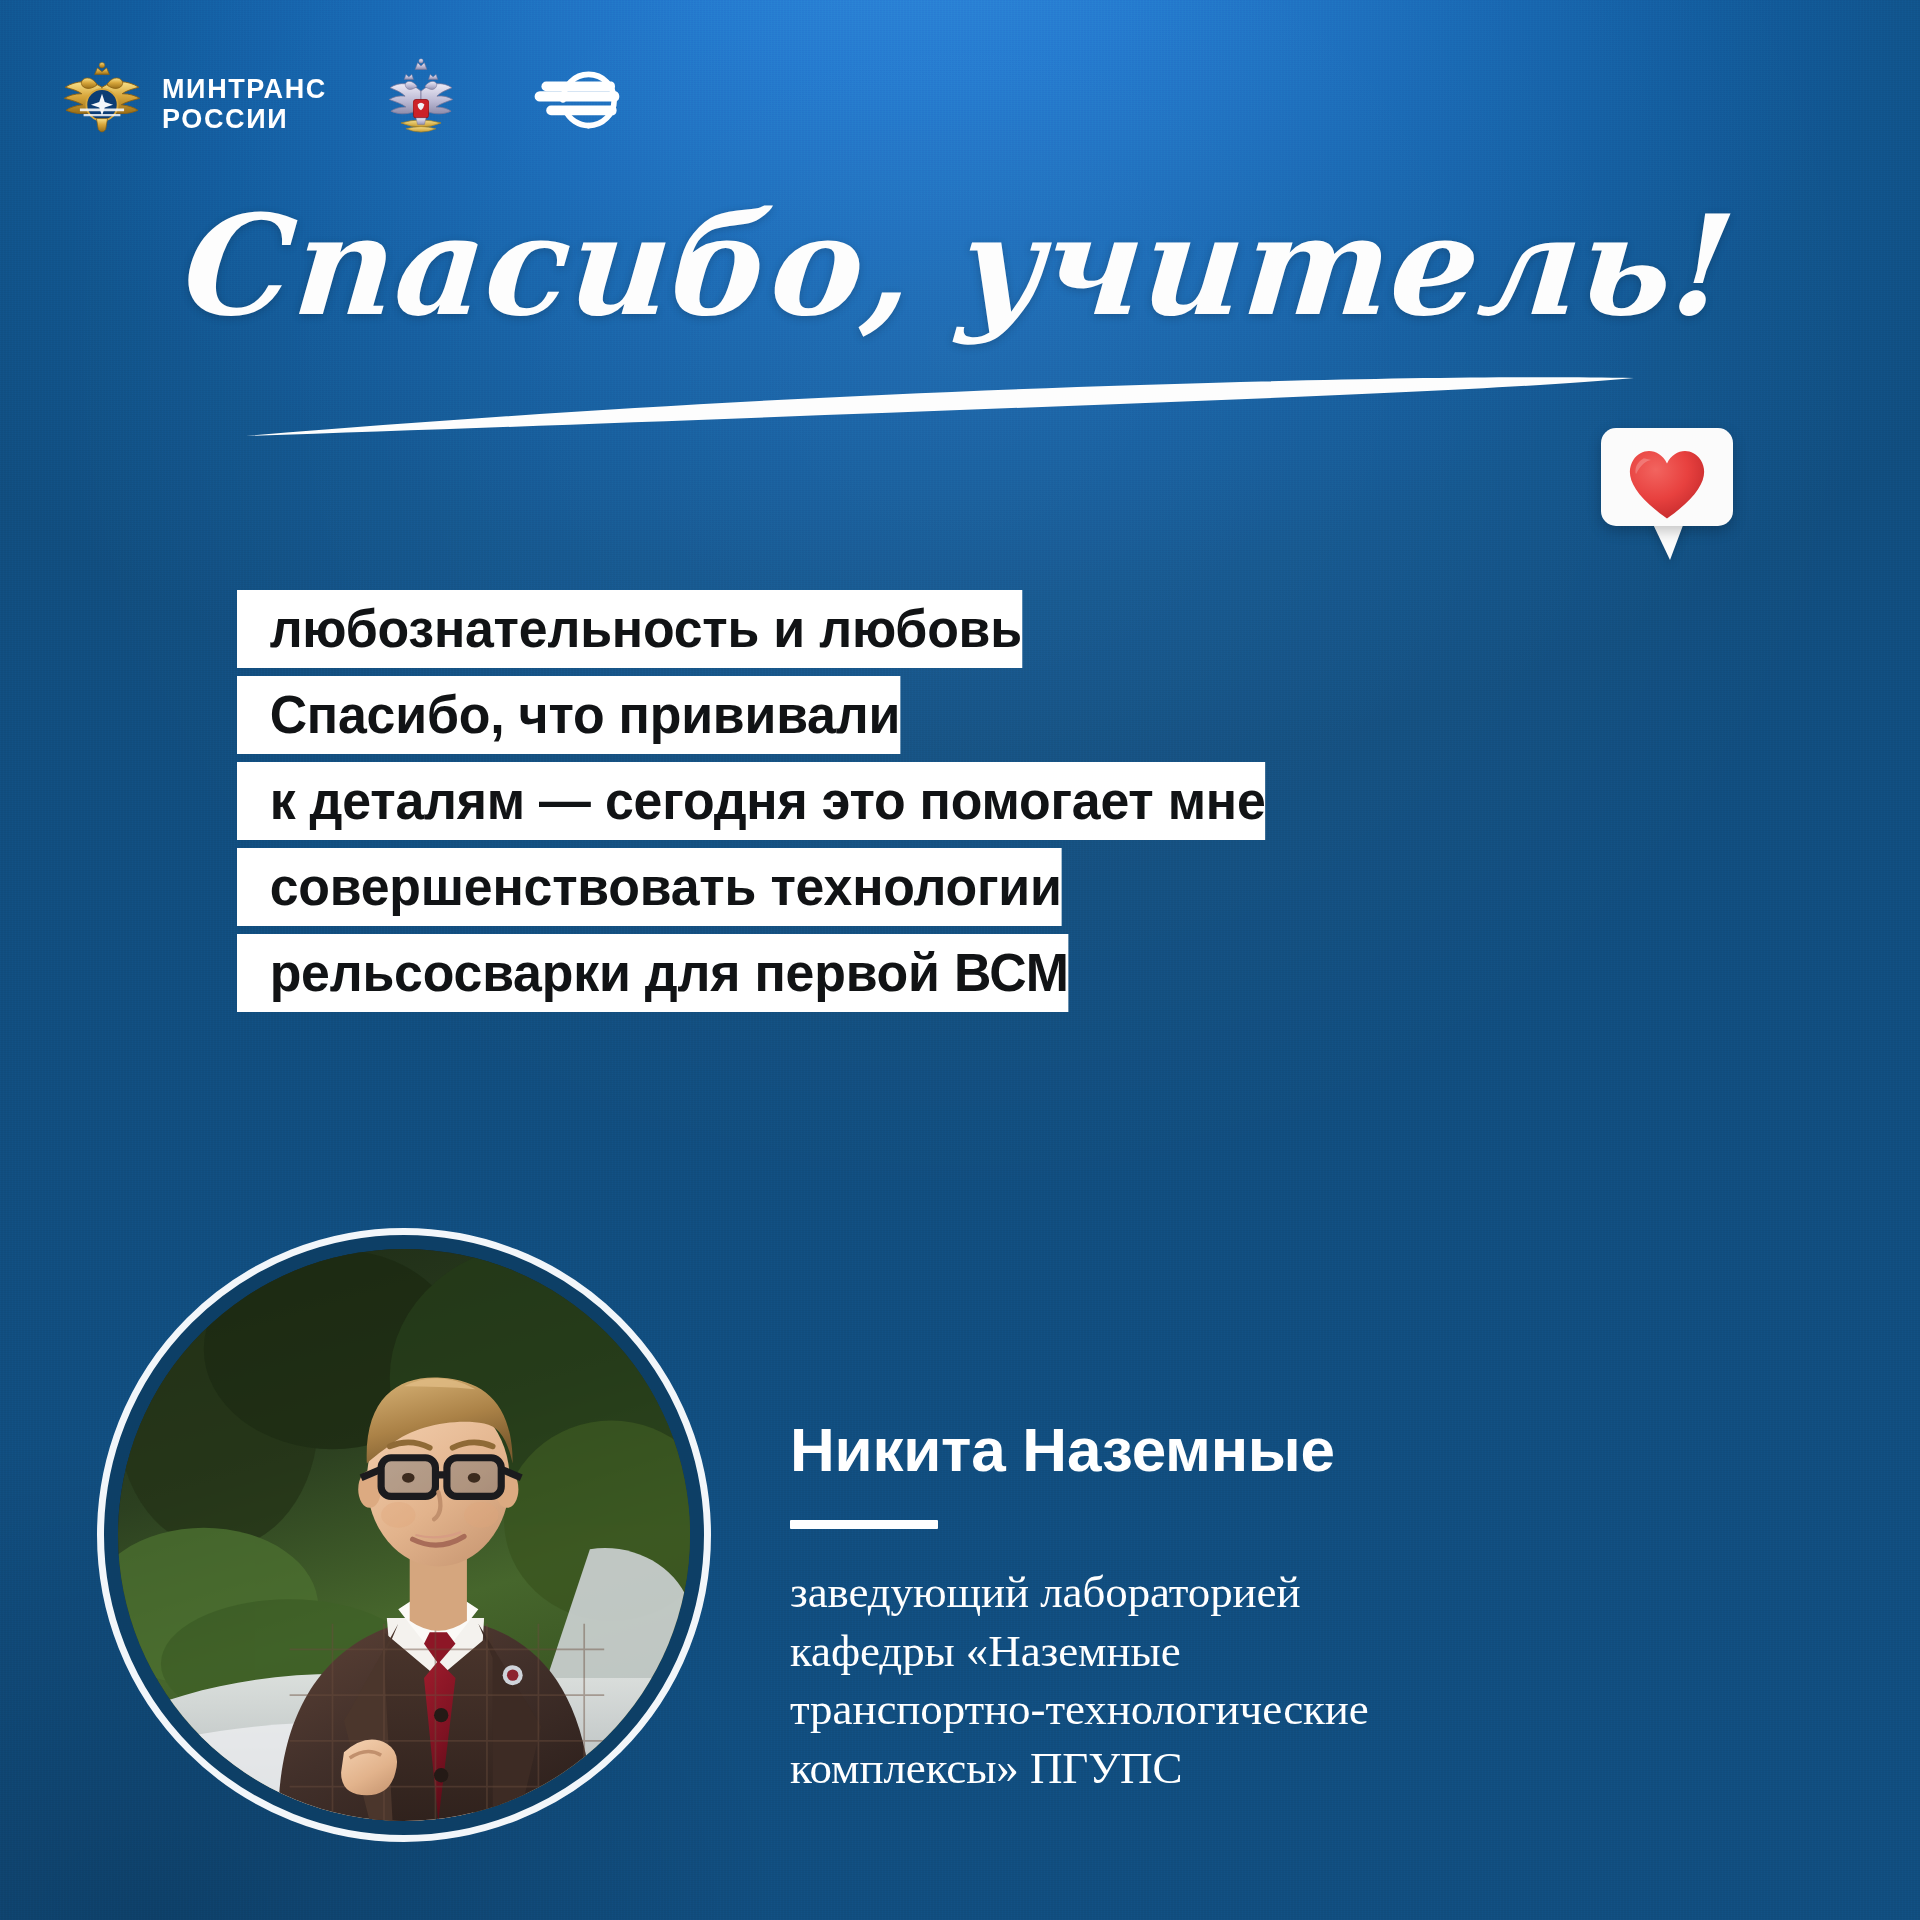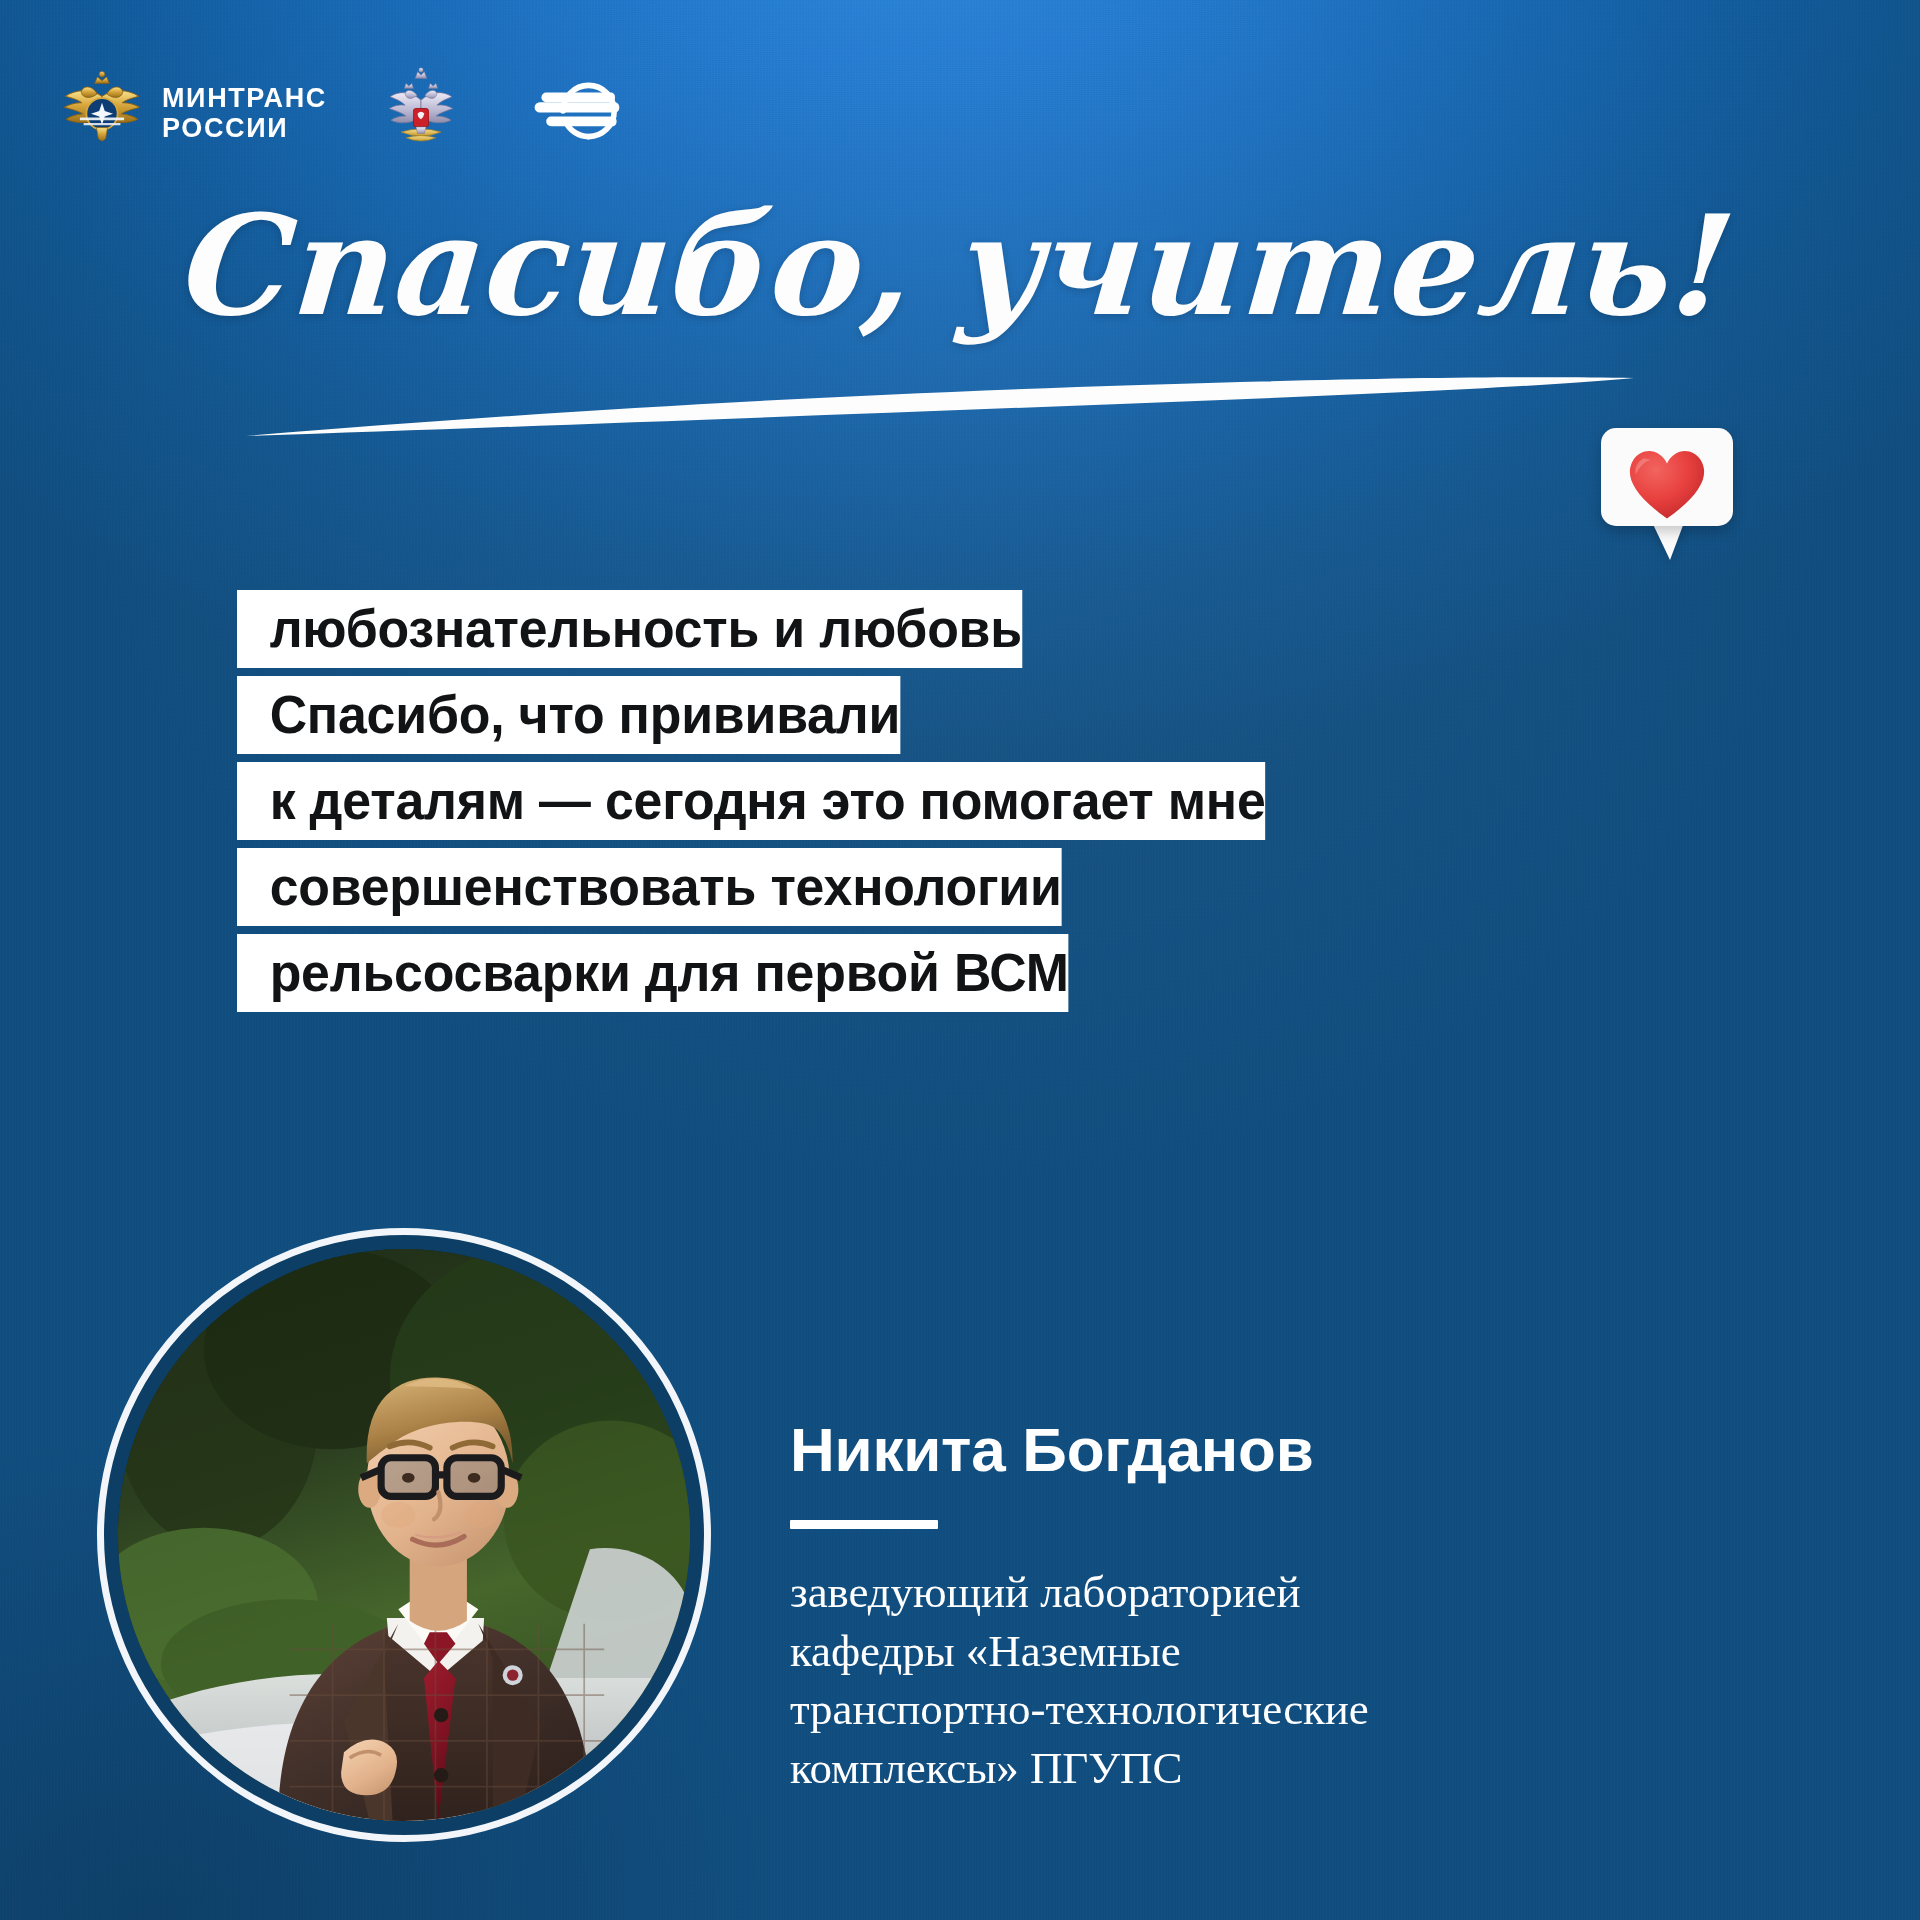--- a/index.html
+++ b/index.html
@@ -23,21 +23,21 @@
       repeating-linear-gradient(90deg, rgba(255,255,255,.018) 0 1px, rgba(0,0,0,.018) 1px 3px);
     opacity:.65;mix-blend-mode:overlay;
   }
   #poster::after{
     content:"";position:absolute;inset:0;pointer-events:none;
     background:radial-gradient(ellipse 1500px 1400px at 50% 18%, rgba(255,255,255,.05), rgba(0,0,0,0) 62%),
                radial-gradient(ellipse 900px 700px at 8% 100%, rgba(0,0,0,.18), rgba(0,0,0,0) 70%);
   }
 
   
-  .logo-row{position:absolute;top:65px;left:56px;display:flex;align-items:center;gap:0;z-index:6;}
+  .logo-row{position:absolute;top:56px;left:56px;display:flex;align-items:flex-start;gap:0;z-index:6;}
   .logo-mintrans{display:flex;align-items:center;gap:14px;}
   .emblem{flex:none;}
   .mintrans-text{
     color:#ffffff;font-size:27px;font-weight:700;line-height:1.12;letter-spacing:.06em;
     text-transform:uppercase;white-space:pre-line;
   }
   .logo-rosobr{margin-left:52px;display:flex;align-items:center;}
   .logo-rzd{margin-left:64px;display:flex;align-items:center;}
 
   
@@ -345,21 +345,21 @@
         <path d="M206 203 q18 9 36 -2" stroke="#a86c58" stroke-width="3.6" fill="none" stroke-linecap="round"></path>
         <path d="M208 200 q16 4 32 -2" stroke="#d79d84" stroke-width="1.6" fill="none"></path>
 
         <ellipse cx="196" cy="186" rx="12" ry="9" fill="#dfa57c" opacity=".35"></ellipse>
         <ellipse cx="254" cy="186" rx="12" ry="9" fill="#dfa57c" opacity=".35"></ellipse>
       </svg>
     </div>
   </div>
 
   <div class="person">
-    <div class="person-name">Никита Богданов</div>
+    <div class="person-name">Никита Наземные</div>
     <div class="name-rule"></div>
     <div class="person-role">заведующий лабораторией
 кафедры «Наземные
 транспортно-технологические
 комплексы» ПГУПС</div>
   </div>
 
 </div>
 
 </body></html>

